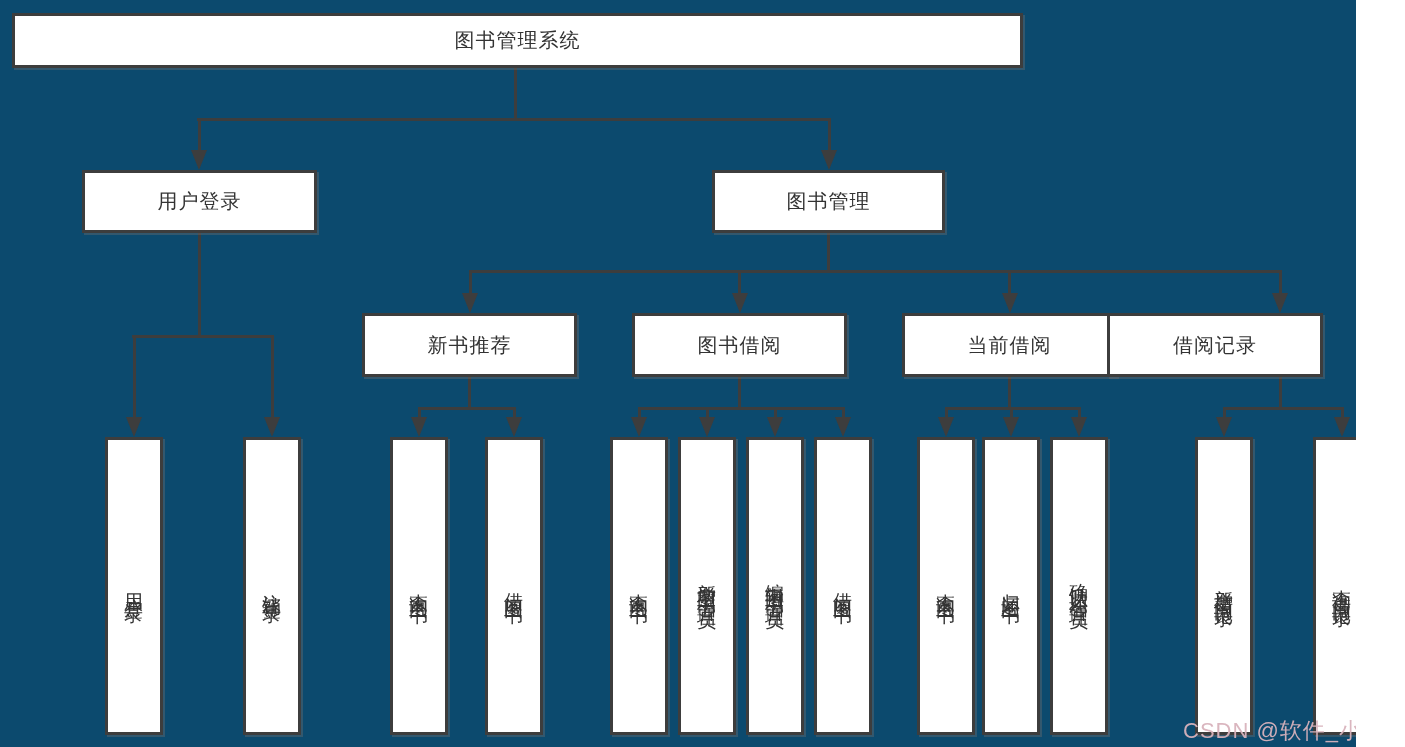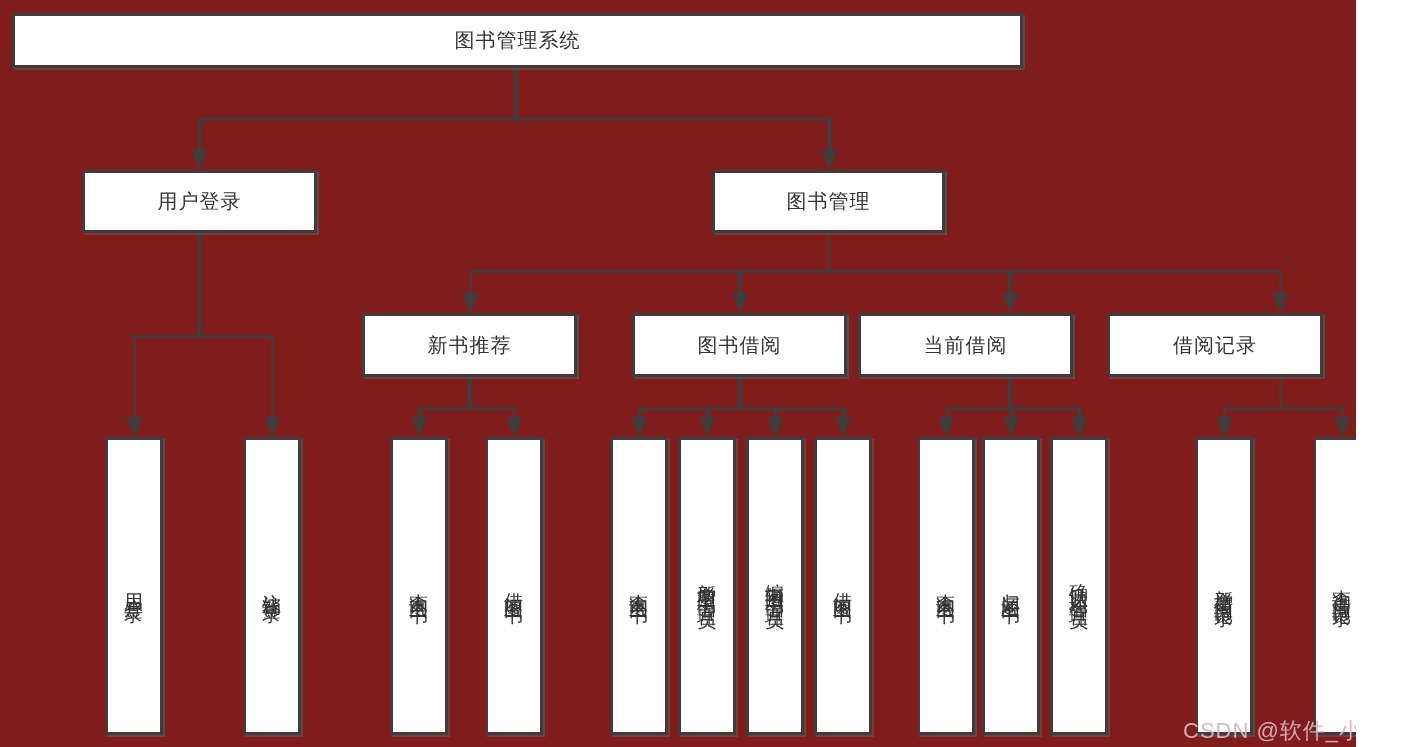--- a/index.html
+++ b/index.html
@@ -1,17 +1,17 @@
 <!DOCTYPE html>
 <html><head>
 <meta charset="utf-8">
 <style>
   html,body{margin:0;padding:0;background:#ffffff;}
   #stage{
-    position:relative;width:1356px;height:747px;background:#7f1d1d;overflow:hidden;
+    position:relative;width:1356px;height:747px;background:#0c4a6e;overflow:hidden;
     font-family:"Liberation Sans","DejaVu Sans",sans-serif;color:#333333;
   }
   .node{
     position:absolute;box-sizing:border-box;background:#ffffff;
     border:3px solid #3d3d3d;
     box-shadow:2px 2px 0 rgba(110,110,110,0.40);
     display:flex;align-items:center;justify-content:center;
     font-size:20px;color:#333333;letter-spacing:1px;z-index:2;
   }
   .node.leaf{
@@ -38,21 +38,21 @@
   <div class="node" style="left:12px;top:13px;width:1011px;height:55px;">图书管理系统</div>
 
   <div class="node" style="left:82px;top:170px;width:235px;height:63px;">用户登录</div>
 
   <div class="node" style="left:712px;top:170px;width:233px;height:63px;">图书管理</div>
 
   <div class="node" style="left:362px;top:313px;width:215px;height:64px;">新书推荐</div>
 
   <div class="node" style="left:632px;top:313px;width:215px;height:64px;text-align:right;">图书借阅</div>
 
-  <div class="node" style="left:858px;top:313px;width:215px;height:64px;">当前借阅</div>
+  <div class="node" style="left:902px;top:313px;width:215px;height:64px;">当前借阅</div>
 
   <div class="node" style="left:1107px;top:313px;width:216px;height:64px;">借阅记录</div>
 
   <div class="node leaf" style="left:105px;top:437px;width:58px;height:298px;">用户登录</div>
 
   <div class="node leaf" style="left:243px;top:437px;width:58px;height:298px;">注销登录</div>
 
   <div class="node leaf" style="left:390px;top:437px;width:58px;height:298px;">查询图书</div>
 
   <div class="node leaf" style="left:485px;top:437px;width:58px;height:298px;">借阅图书</div>

